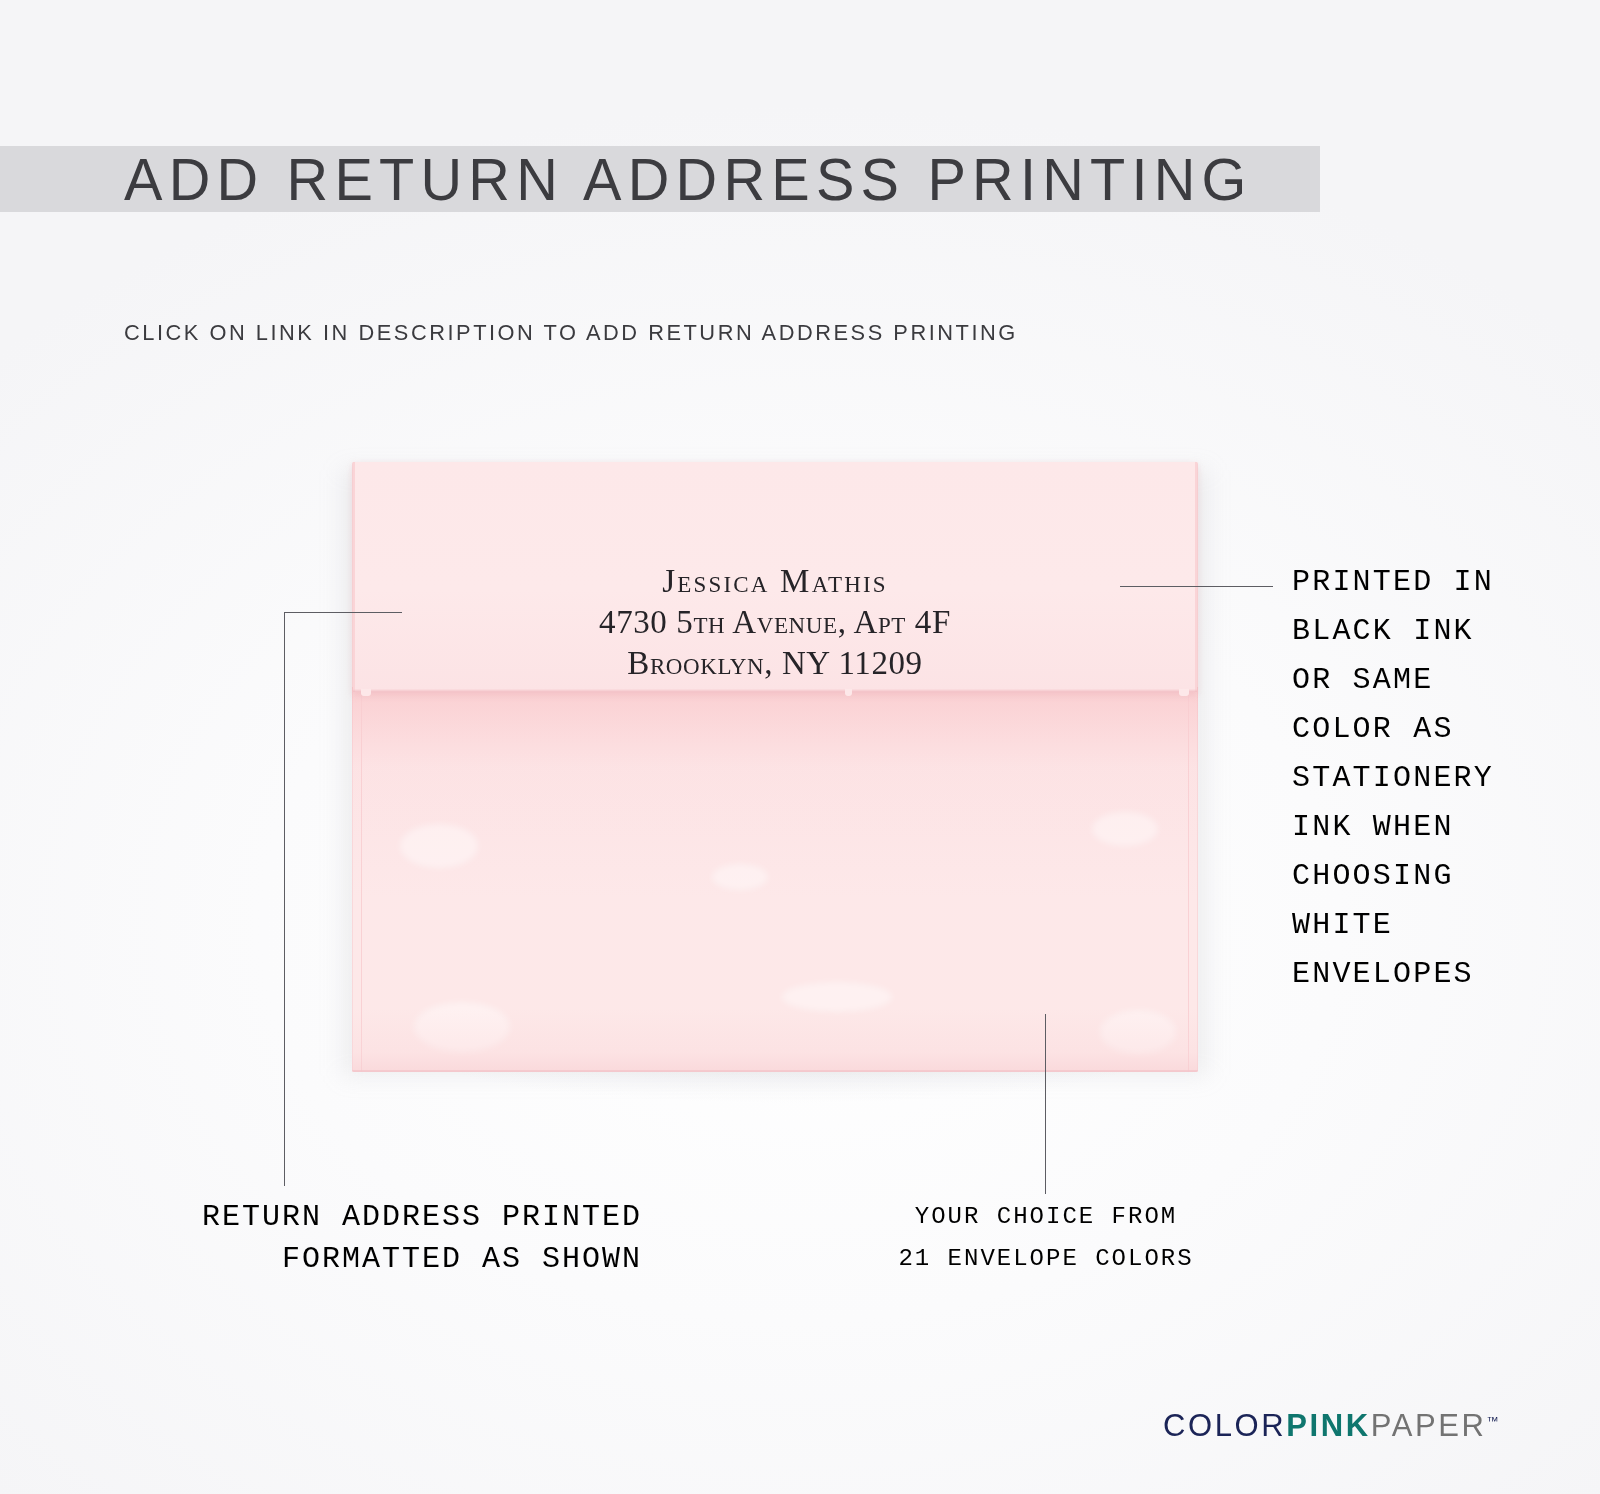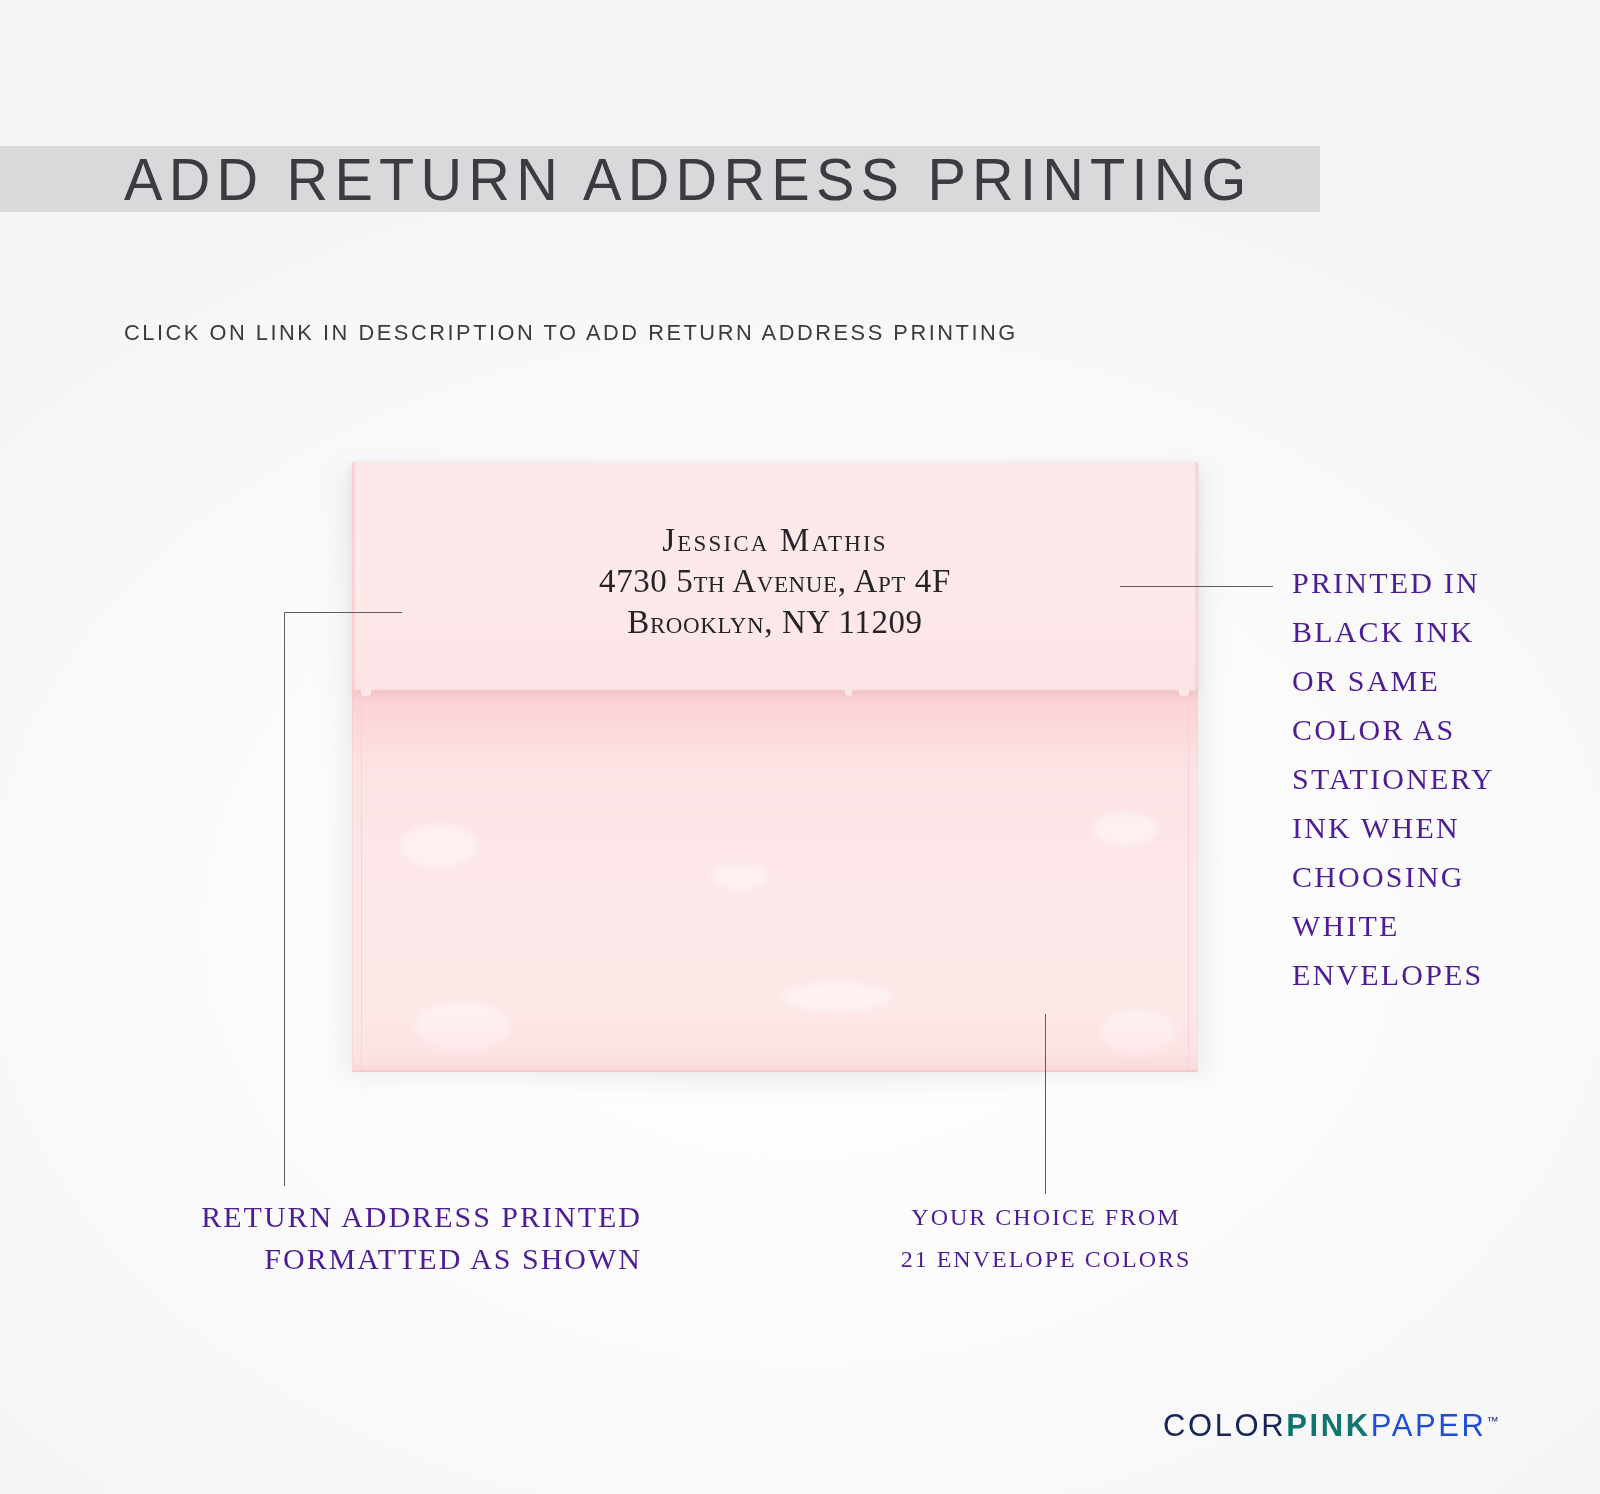--- a/index.html
+++ b/index.html
@@ -203,21 +203,21 @@
     width: 844px;
     text-align: center;
     font-family: "Liberation Serif", serif;
     color: #262428;
     font-size: 33px;
     line-height: 41px;
     letter-spacing: 0.6px;
     font-variant: small-caps;
   }
   .ra-line { display: block; white-space: nowrap; }
-  .ra-line.name { letter-spacing: 2.2px; }
+  .ra-line.name { letter-spacing: 2.2px; margin-top: 41px; }
 
   
   .leader { position: absolute; background: #5d5d63; }
 
   .leader-left-h {
     left: 284px; top: 612px;
     width: 118px; height: 1px;
   }
   .leader-left-v {
     left: 284px; top: 612px;
@@ -228,22 +228,22 @@
     width: 153px; height: 1px;
   }
   .leader-center-v {
     left: 1045px; top: 1014px;
     width: 1px; height: 180px;
   }
 
   
   .callout {
     position: absolute;
-    color: #4c1d95;
-    font-family: Liberation Serif, serif;
+    color: #000000;
+    font-family: Liberation Mono, monospace;
     font-weight: 300;
   }
 
   .callout-right {
     left: 1292px; top: 558px;
     width: 290px;
     font-size: 30px;
     line-height: 49px;
     letter-spacing: 2.2px;
   }
@@ -274,21 +274,21 @@
     position: absolute;
     left: 1163px; top: 1408px;
     font-size: 31px;
     font-weight: 400;
     letter-spacing: 2.6px;
     white-space: nowrap;
     font-family: "Liberation Sans", sans-serif;
   }
   .logo .part-modern { color: #1b2457; }
   .logo .part-pink   { color: #0f766e; font-weight: 700; }
-  .logo .part-paper  { color: #1d4ed8; }
+  .logo .part-paper  { color: #737373; }
   .logo .tm {
     font-size: 12px;
     vertical-align: super;
     letter-spacing: 0;
     color: #1b2457;
   }
 </style>
 </head>
 <body>
 

